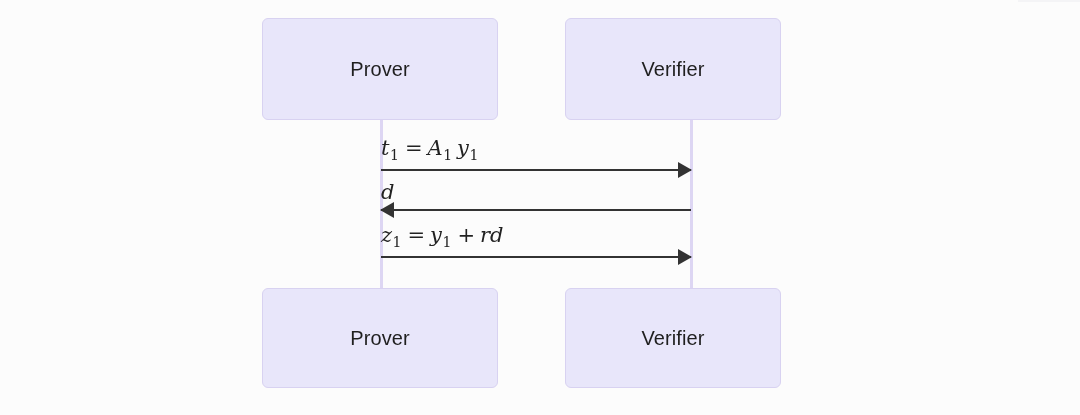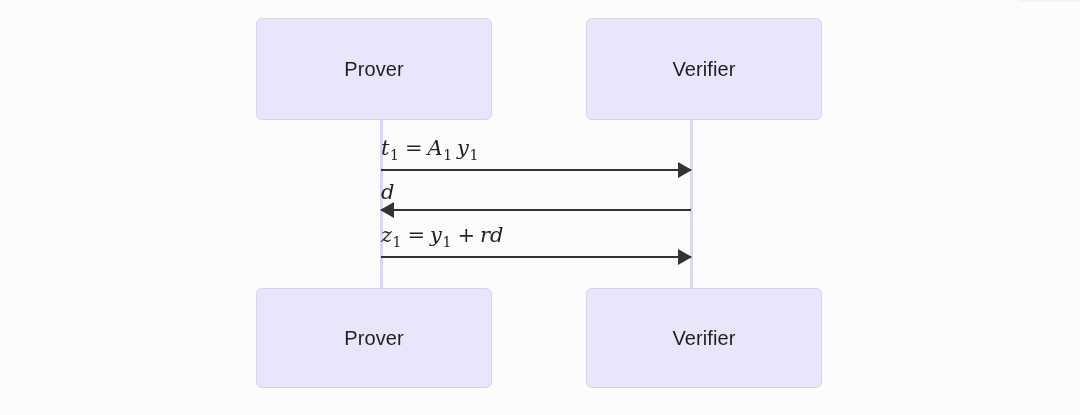--- a/index.html
+++ b/index.html
@@ -46,22 +46,22 @@
     border: 1px solid #d8d2f1;
     border-radius: 6px;
     display: flex;
     align-items: center;
     justify-content: center;
     color: #1f1f1f;
     font-size: 20px;
     font-family: "Liberation Sans", sans-serif;
     letter-spacing: 0.1px;
   }
-  .participant.left  { left: 256px; width: 236px; justify-content: center; }
-  .participant.right { left: 586px; width: 236px; }
+  .participant.left  { left: 262px; width: 236px; justify-content: center; }
+  .participant.right { left: 565px; width: 216px; }
   .participant.top    { top: 18px;  height: 102px; }
   .participant.bottom { top: 288px; height: 100px; }
 
   
   .message {
     position: absolute;
     left: 381px;
     width: 310px;
     height: 0;
   }

